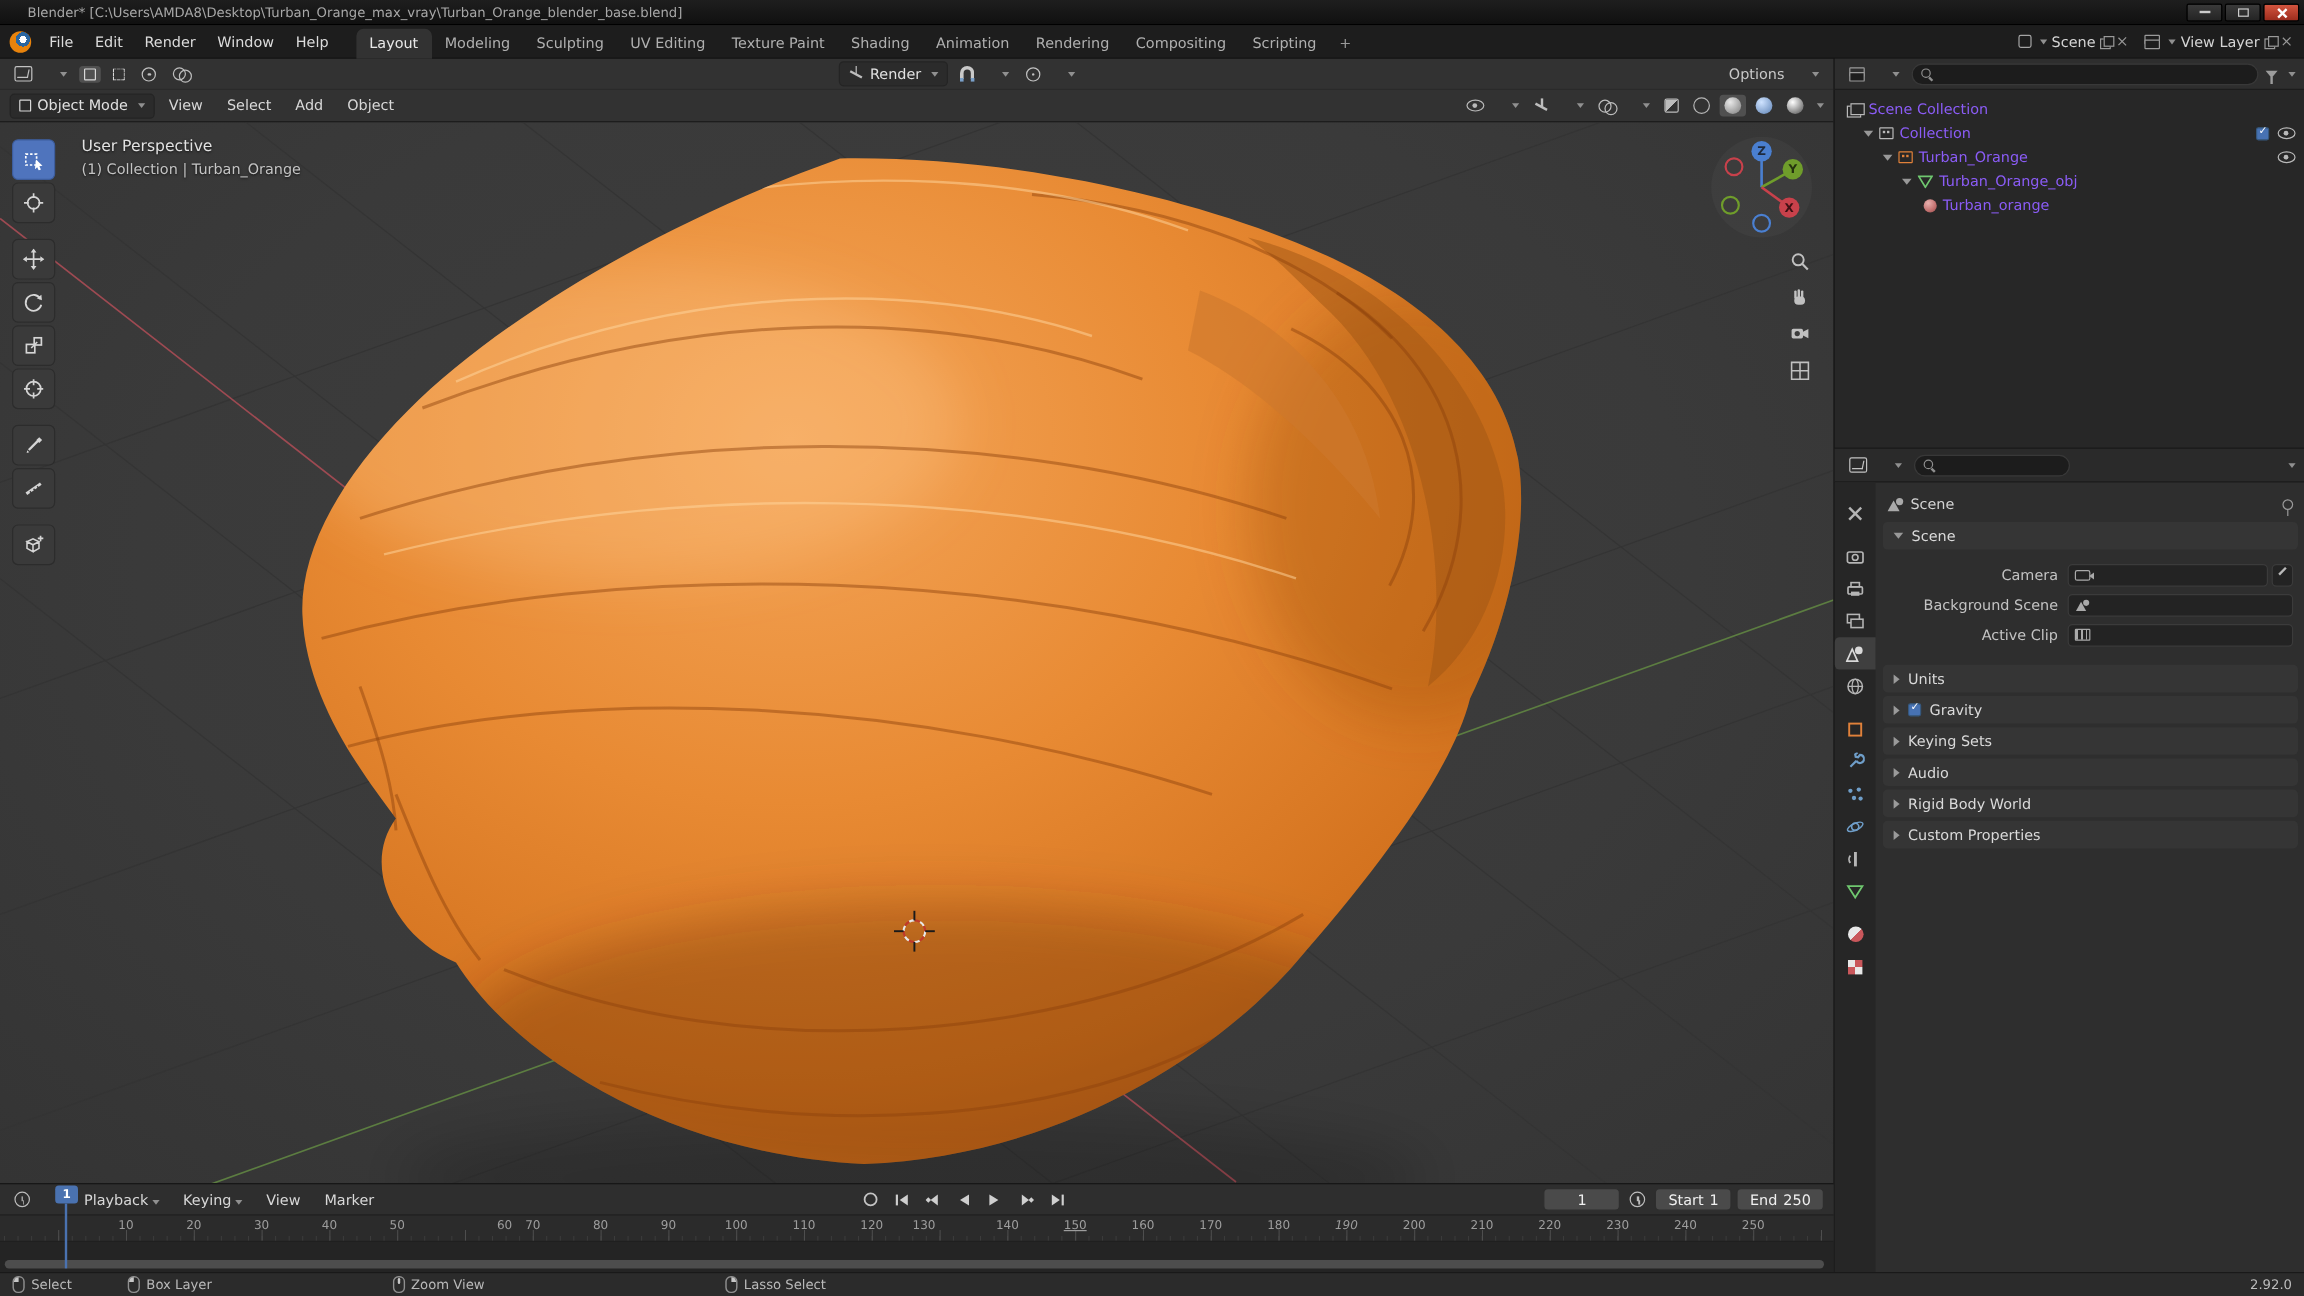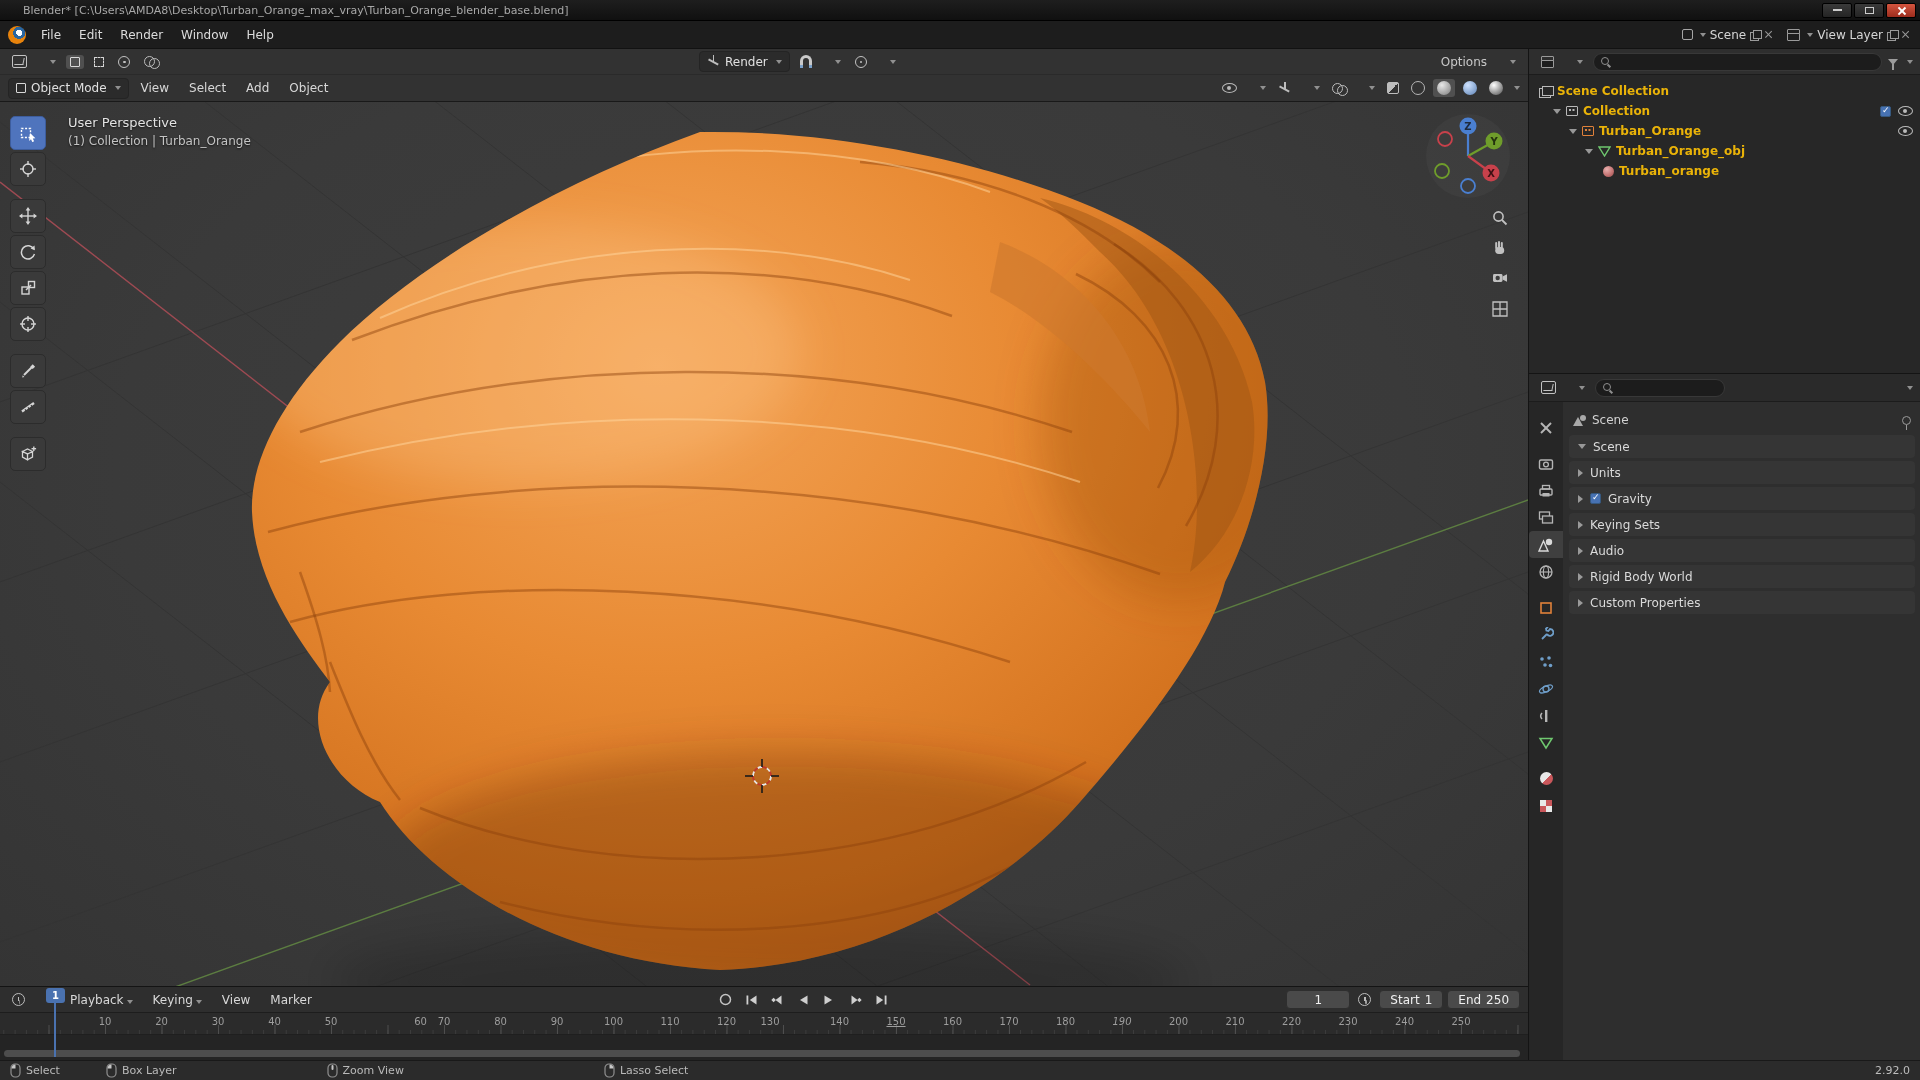--- a/index.html
+++ b/index.html
@@ -121,21 +121,21 @@
   .searchbox { flex:1; height:18px; background:#1c1c1c; border:1px solid #383838; border-radius:9px;
     display:flex; align-items:center; padding:0 7px; gap:5px; }
   .mag { position:relative; width:9px; height:9px; }
   .mag::before { content:""; position:absolute; left:0; top:0; width:6px; height:6px; border:1.4px solid #8f8f8f; border-radius:50%; }
   .mag::after { content:""; position:absolute; left:6.5px; top:6.5px; width:1.6px; height:4px; background:#8f8f8f; transform:rotate(-45deg); }
   .funnel { width:0; height:0; border-left:5px solid transparent; border-right:5px solid transparent;
     border-top:6px solid #9c9c9c; position:relative; }
   .funnel::after { content:""; position:absolute; left:-1px; top:-1px; width:2px; height:6px; background:#9c9c9c; }
 
   .otree { padding-top:6px; }
-  .orow { height:20px; display:flex; align-items:center; gap:5px; color:#eab308; position:relative; padding-right:8px;font-weight:bold; }
+  .orow { height:20px; display:flex; align-items:center; gap:5px; color:#8b5cf6; position:relative; padding-right:8px; }
   .orow .rt { margin-left:auto; display:flex; gap:7px; align-items:center; }
   .tri-d { width:0; height:0; border-left:4px solid transparent; border-right:4px solid transparent; border-top:5px solid #989898; }
   .boxic { width:12px; height:10px; border:1.3px solid #b9b9b9; border-radius:1px; position:relative; }
   .boxic::after { content:""; position:absolute; left:1.5px; top:1.5px; width:2px; height:2px; background:#b9b9b9; box-shadow:3.5px 0 #b9b9b9; }
   .boxic.orange { border-color:#e0813a; } .boxic.orange::after { background:#e0813a; box-shadow:3.5px 0 #e0813a; }
   .boxic2 { width:13px; height:11px; position:relative; }
   .boxic2::before { content:""; position:absolute; left:0; top:2px; width:10px; height:8px; border:1.3px solid #b9b9b9; }
   .boxic2::after { content:""; position:absolute; left:3px; top:0; width:10px; height:8px; border:1.3px solid #b9b9b9; background:#272727; }
   .matic { width:11px; height:11px; border-radius:50%; background:radial-gradient(circle at 35% 30%, #e8b0ae, #c2706f 60%, #8e4a49); }
   .chk { width:11px; height:11px; border:1.2px solid #8f8f8f; border-radius:2px; position:relative; background:#2e2e2e; }
@@ -223,20 +223,33 @@
   </div>
 </div>
 
 <div class="topbar">
   <span class="blogo"></span>
   <div class="menu">File</div>
   <div class="menu">Edit</div>
   <div class="menu">Render</div>
   <div class="menu">Window</div>
   <div class="menu">Help</div>
+  <div class="tabs">
+    <div class="tab active">Layout</div>
+    <div class="tab">Modeling</div>
+    <div class="tab">Sculpting</div>
+    <div class="tab">UV Editing</div>
+    <div class="tab">Texture Paint</div>
+    <div class="tab">Shading</div>
+    <div class="tab">Animation</div>
+    <div class="tab">Rendering</div>
+    <div class="tab">Compositing</div>
+    <div class="tab">Scripting</div>
+    <div class="tab addtab">+</div>
+  </div>
   <div class="topbar-right">
     <div class="sel-group">
       <span class="mini-box"></span>
       <span class="cdown"></span>
       <span class="sel-label">Scene</span>
       <span class="mini-copy"></span>
       <span class="mini-x"></span>
     </div>
     <div class="sel-group" style="margin-left:10px">
       <span class="layers-ic"></span>
@@ -688,20 +701,41 @@
           <span class="scene-ic"></span>
           <span>Scene</span>
           <span class="pin"></span>
         </div>
 
         <div class="ppanel">
           <span class="tri-d"></span>
           <span>Scene</span>
         </div>
 
+        <div class="psec-body">
+          <div class="prow">
+            <span class="plabel">Camera</span>
+            <div class="pfield">
+              <span class="cam-ic"></span>
+            </div>
+            <span class="dropper"></span>
+          </div>
+          <div class="prow">
+            <span class="plabel">Background Scene</span>
+            <div class="pfield">
+              <span class="scene-ic" style="transform:scale(.85)"></span>
+            </div>
+          </div>
+          <div class="prow">
+            <span class="plabel">Active Clip</span>
+            <div class="pfield">
+              <span class="film-ic"></span>
+            </div>
+          </div>
+        </div>
 
         <div class="ppanel">
           <span class="tri-r"></span>
           <span>Units</span>
         </div>
         <div class="ppanel">
           <span class="tri-r"></span>
           <span class="chk on"></span>
           <span>Gravity</span>
         </div>

